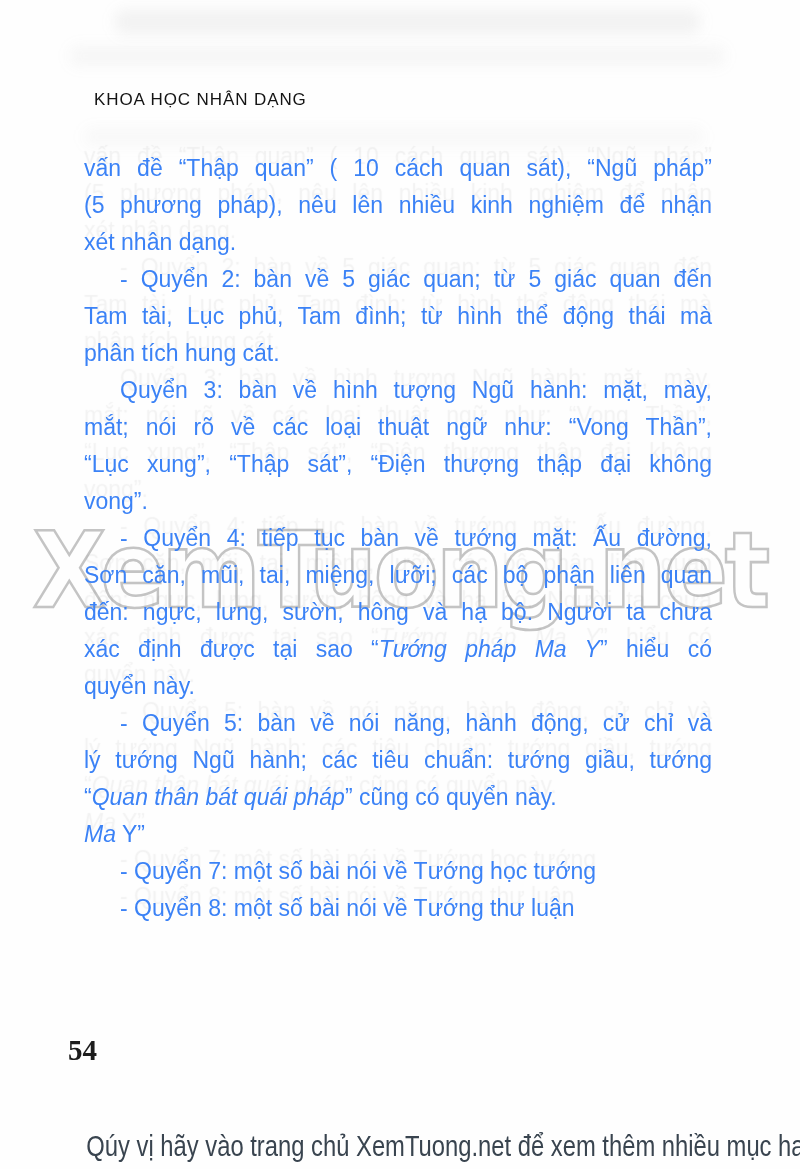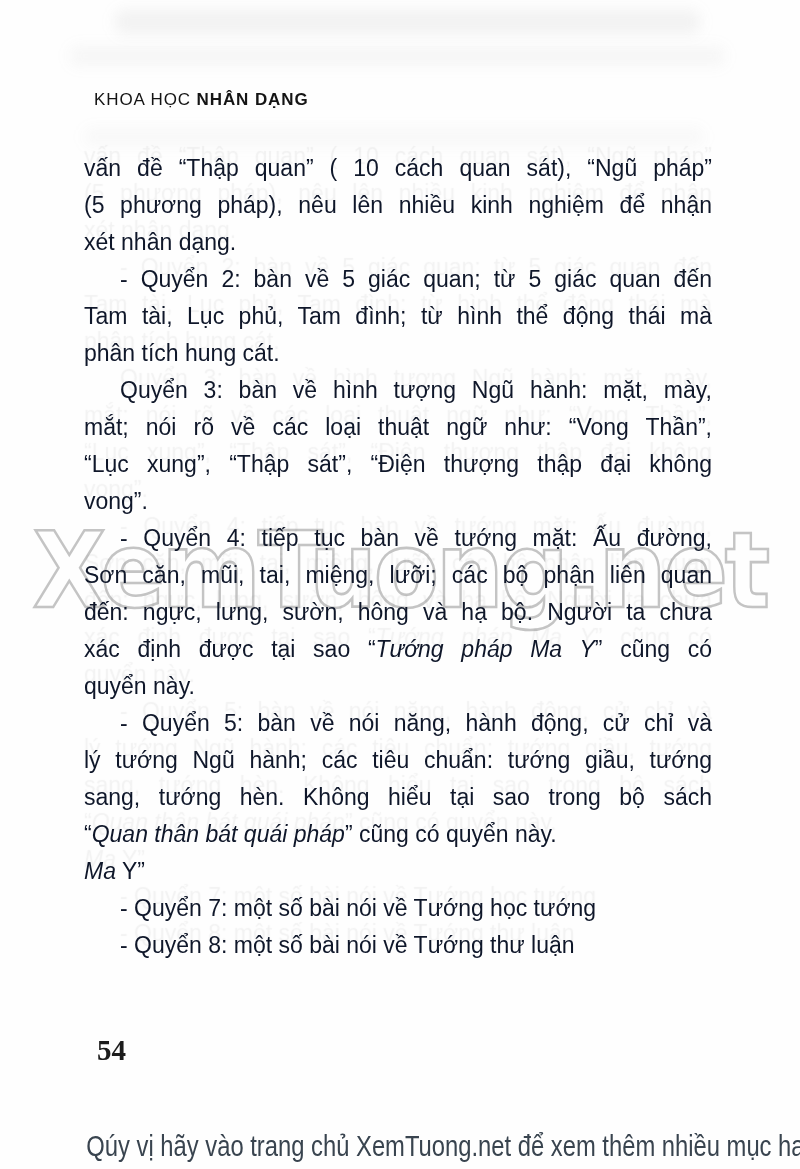--- a/index.html
+++ b/index.html
@@ -6,36 +6,36 @@
   .page{position:relative;width:800px;height:1169px;background:#fefefe;overflow:hidden;
         font-family:"Liberation Sans",sans-serif;color:#1a1a1a;}
 
   
   .ghost{position:absolute;background:rgba(140,140,140,0.10);filter:blur(7px);border-radius:8px;}
   .ghost.g1{top:10px;left:115px;width:585px;height:24px;}
   .ghost.g2{top:46px;left:70px;width:655px;height:20px;background:rgba(140,140,140,0.07);}
   .ghost.g3{top:128px;left:84px;width:620px;height:18px;background:rgba(140,140,140,0.05);}
 
   .header{position:absolute;left:94px;top:90px;font-size:17px;letter-spacing:0.9px;color:#141414;z-index:3;}
-  .header .hb{font-weight:bold;}
+  .header .hb{font-weight:normal;}
 
   .watermark{position:absolute;top:516px;left:50%;transform:translateX(-50%) scaleY(1.10);
              z-index:1;font-family:"DejaVu Sans",sans-serif;font-weight:bold;font-size:95px;
              letter-spacing:-3px;white-space:nowrap;color:rgba(255,255,255,0.25);
              -webkit-text-stroke:2.4px rgba(186,186,186,0.85);pointer-events:none;}
 
   .textblock{position:absolute;left:84px;top:150px;width:628px;z-index:2;
-             font-size:23px;color:#0f172a;}
+             font-size:23px;color:#3b82f6;}
   .bline{height:37px;line-height:37px;text-align:justify;text-align-last:justify;
          text-shadow:0 -12px 1px rgba(120,120,120,0.09);}
   .bline.ind{text-indent:36px;}
   .bline.last{text-align:right;text-align-last:left;}
   .it{font-style:italic;}
 
-  .pagenum{position:absolute;left:97px;top:1034px;z-index:2;
+  .pagenum{position:absolute;left:68px;top:1034px;z-index:2;
            font-family:"Liberation Serif",serif;font-weight:bold;font-size:29px;color:#1c1c1c;}
 
   .footer{position:absolute;left:0;right:0;bottom:6px;text-align:center;z-index:3;}
   .footer .fscale{display:inline-block;white-space:nowrap;transform:scaleX(0.82);
                   transform-origin:center;font-size:29px;color:#39444f;}
 </style>
 </head>
 <body>
 
 <div class="page">
@@ -59,26 +59,25 @@
     <div class="bline last">phân tích hung cát.</div>
 
     <div class="bline ind">Quyển 3: bàn về hình tượng Ngũ hành: mặt, mày,</div>
     <div class="bline">mắt; nói rõ về các loại thuật ngữ như: “Vong Thần”,</div>
     <div class="bline">“Lục xung”, “Thập sát”, “Điện thượng thập đại không</div>
     <div class="bline last">vong”.</div>
 
     <div class="bline ind">- Quyển 4: tiếp tục bàn về tướng mặt: Ấu đường,</div>
     <div class="bline">Sơn căn, mũi, tai, miệng, lưỡi; các bộ phận liên quan</div>
     <div class="bline">đến: ngực, lưng, sườn, hông và hạ bộ. Người ta chưa</div>
-    <div class="bline"><span>xác định được tại sao “</span><span class="it">Tướng pháp Ma Y</span><span>” cũng có</span></div>
+    <div class="bline"><span>xác định được tại sao “</span><span class="it">Tướng pháp Ma Y</span><span>” hiểu có</span></div>
     <div class="bline last">quyển này.</div>
 
     <div class="bline ind">- Quyển 5: bàn về nói năng, hành động, cử chỉ và</div>
     <div class="bline">lý tướng Ngũ hành; các tiêu chuẩn: tướng giầu, tướng</div>
-    <div class="bline">sang, tướng hèn. Không hiểu tại sao trong bộ sách</div>
     <div class="bline last"><span>“</span><span class="it">Quan thân bát quái pháp</span><span>” cũng có quyển này.</span></div>
 
     <div class="bline last"><span class="it">Ma</span><span> Y”</span></div>
 
     <div class="bline ind last">- Quyển 7: một số bài nói về Tướng học tướng</div>
 
     <div class="bline ind last">- Quyển 8: một số bài nói về Tướng thư luận</div>
   </div>
 
   <div class="pagenum">54</div>

